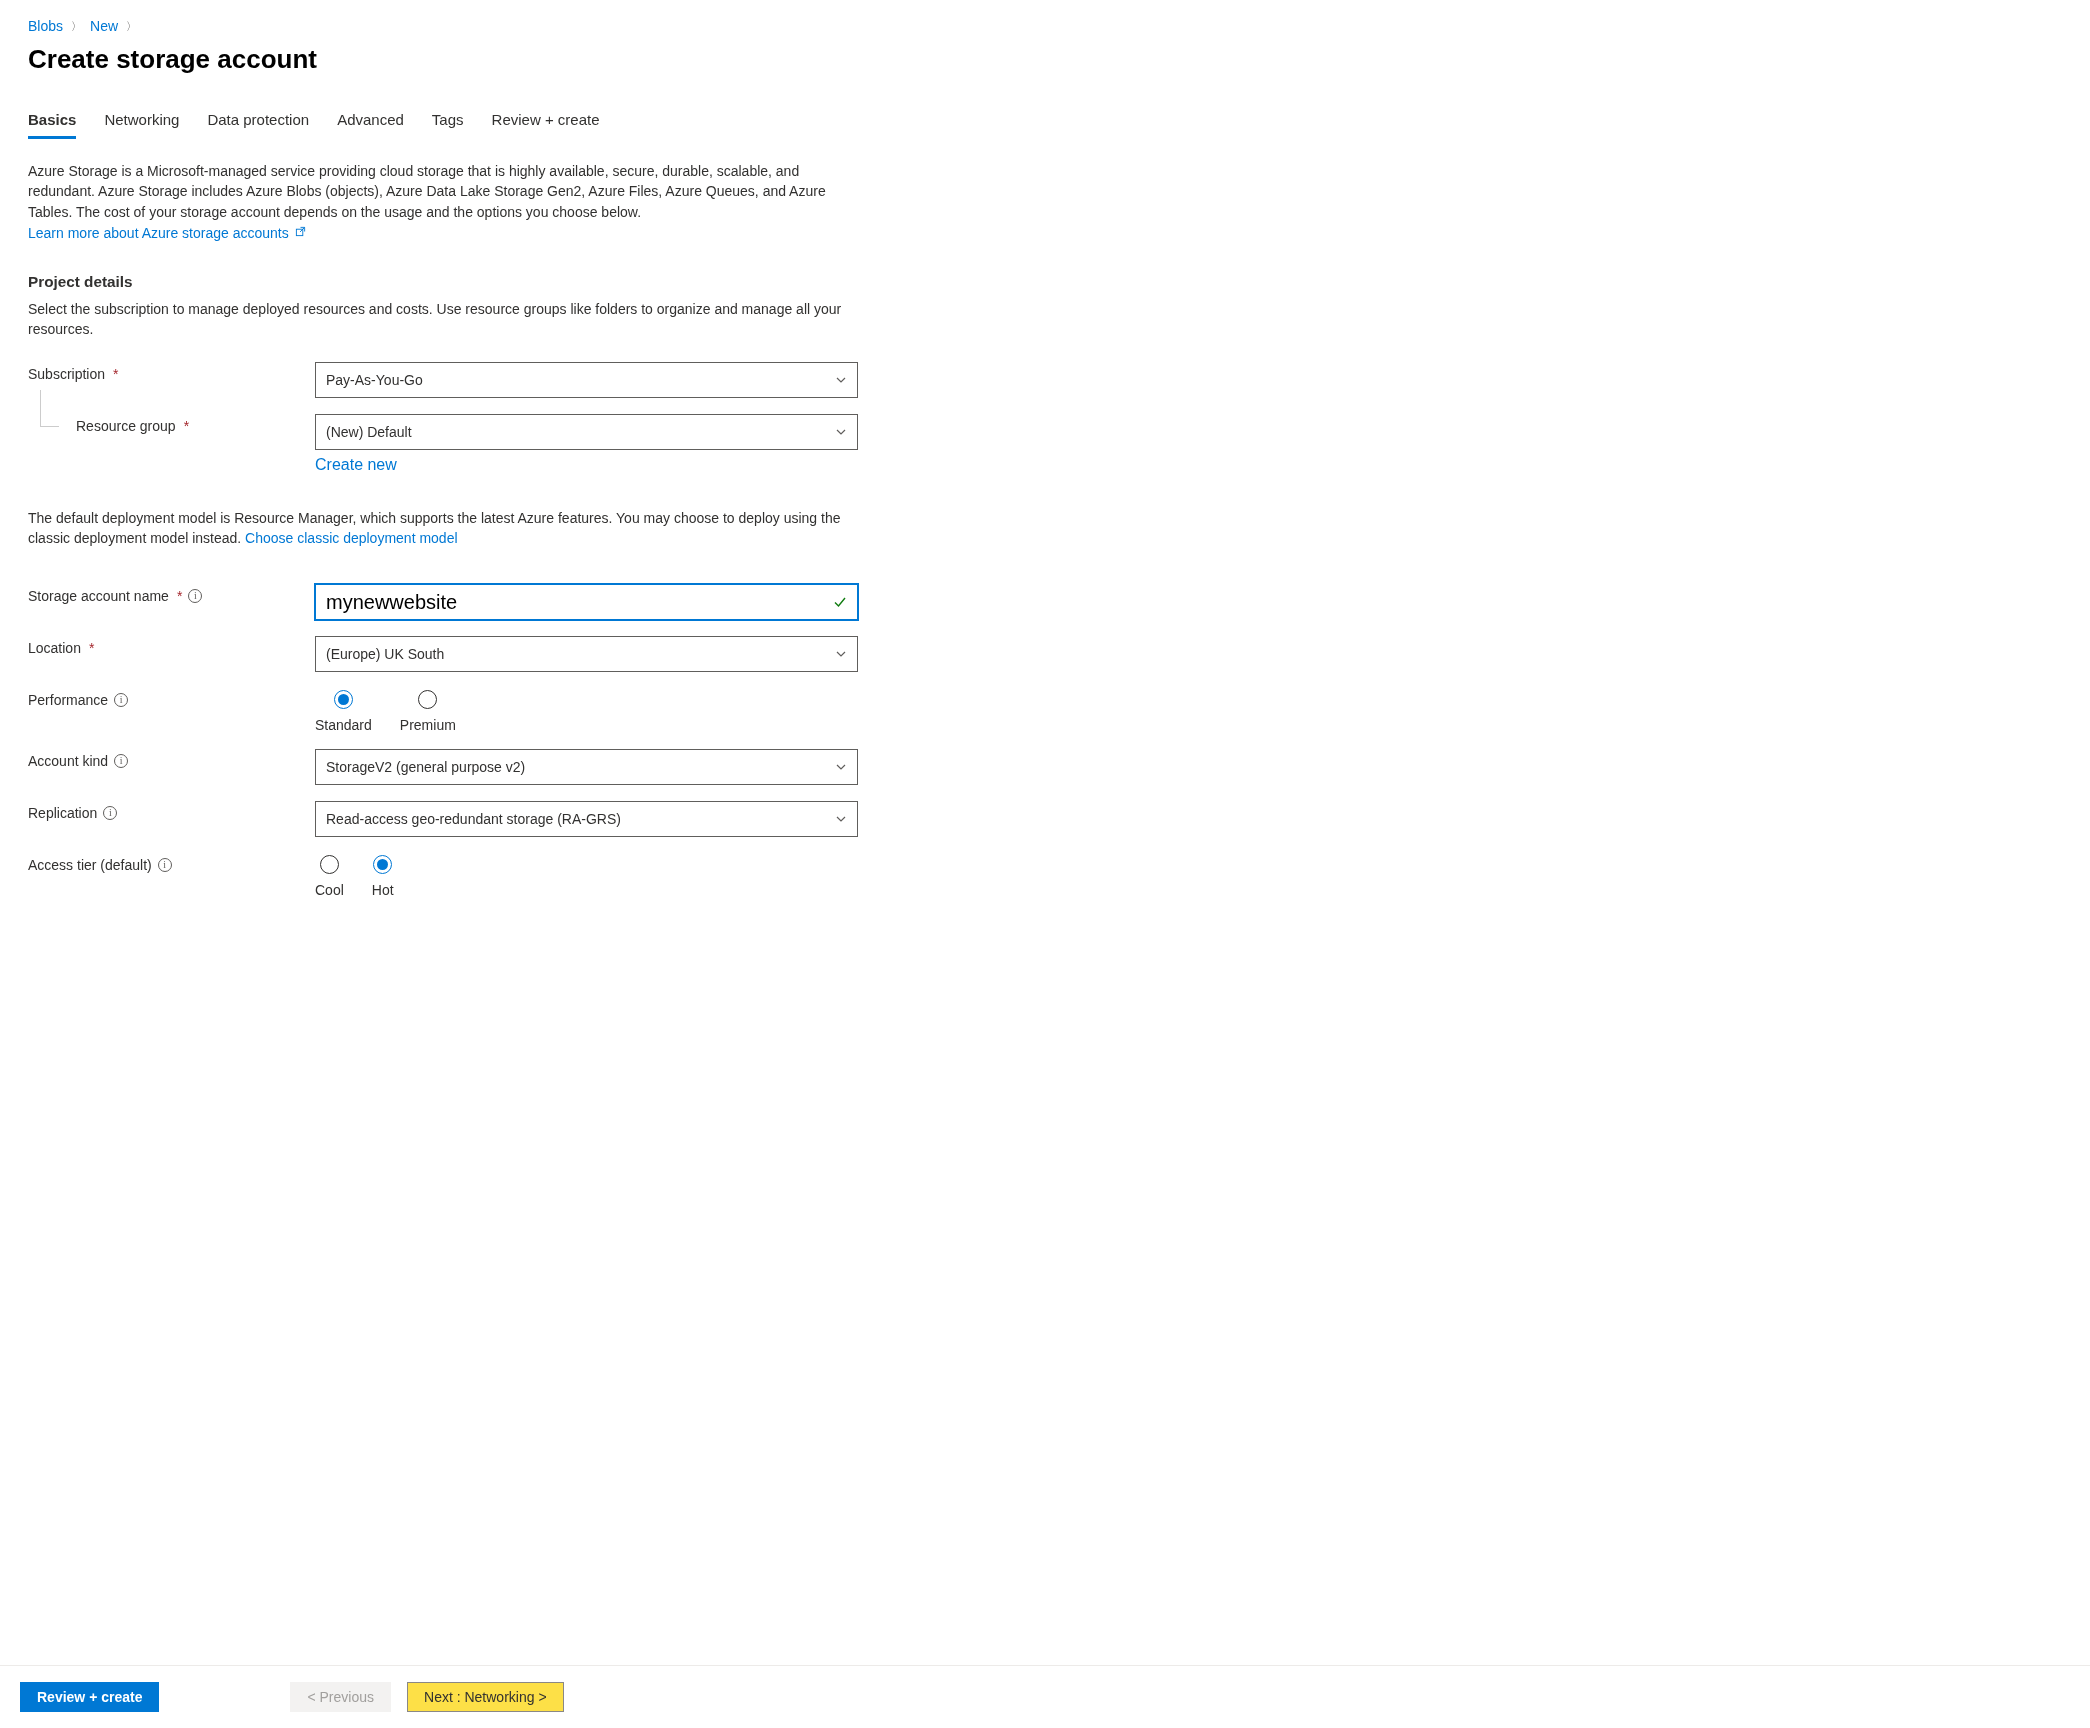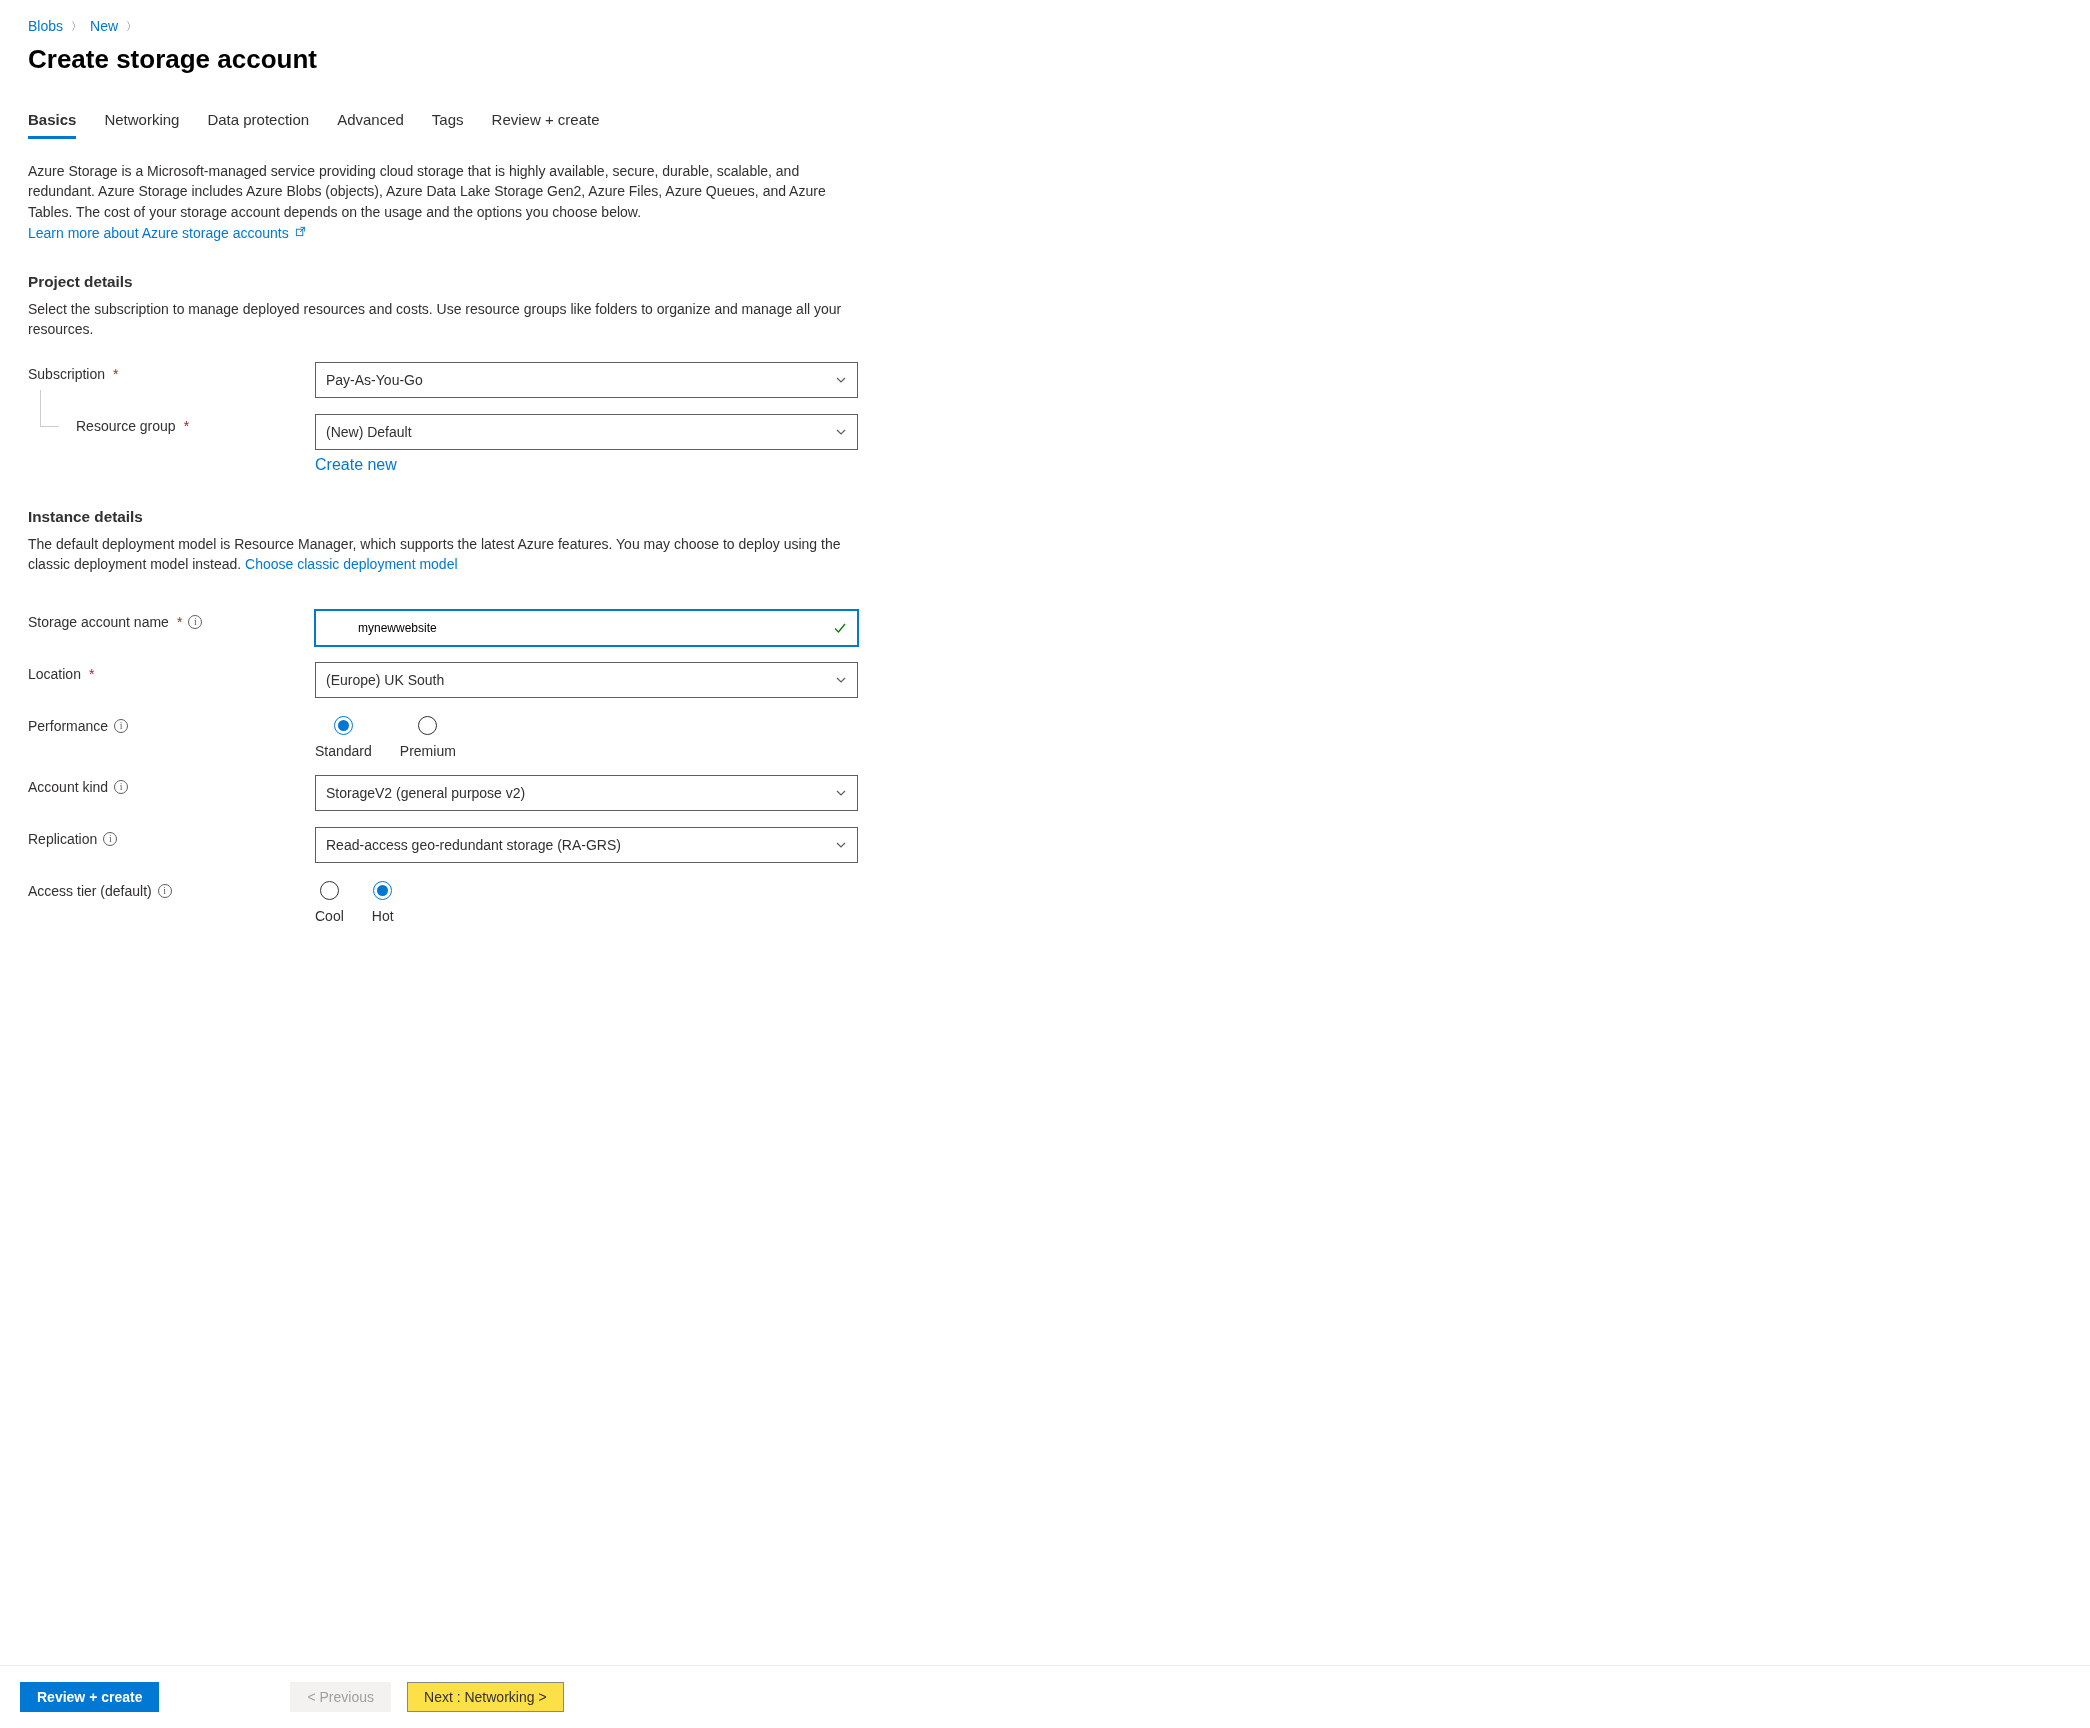--- a/index.html
+++ b/index.html
@@ -44,23 +44,22 @@
       background: #fff;
       display: flex; align-items: center;
       padding: 0 10px;
       font-size: 14px;
       position: relative;
     }
     .select .value { flex: 1; }
     .select .caret { color:#605e5c; }
     .caret svg { width:12px; height:12px; display:block;}
     .text-input input {
-      border: none; outline: none; width: 100%; height: 100%; font-size: 12px;
+      border: none; outline: none; width: 100%; height: 100%; font-size: 20px;
       font-family: inherit;
-      margin-left: 32px;
     }
     .text-input.focused { border: 1px solid #0078d4; outline: 1px solid #0078d4; }
     .text-input .check { color:#107c10; }
     .check svg { width:14px; height:14px; display:block;}
     .sublink { display:block; margin-top:6px; font-size:16px; color:#0078d4; text-decoration:none;}
     .radio-group { display:flex; align-items:center; gap:28px; padding-top:2px;}
     .radio { display:flex; align-items:center; gap:8px; cursor:pointer;flex-direction:column;}
     .radio .dot {
       width:19px; height:19px; border-radius:50%;
       border:1px solid #323130; display:flex; align-items:center; justify-content:center;
@@ -154,21 +153,20 @@
                 <path d="M2 4 L6 8 L10 4" fill="none" stroke="#605e5c" stroke-width="1.2"></path>
               </svg>
           </span>
         </div>
         <a href="#" class="sublink">Create new</a>
       </div>
     </div>
   </div>
 
   <div class="section-block">
-    <h3 class="section">Instance details</h3>
     <div class="section-help">
       <span>The default deployment model is Resource Manager, which supports the latest Azure features. You may choose to deploy using the classic deployment model instead.  </span>
       <a href="#" class="link">Choose classic deployment model</a>
     </div>
 
     <div style="height:14px;"></div>
 
     <div class="field-row">
       <div class="label-col">
         <span>Storage account name</span>

